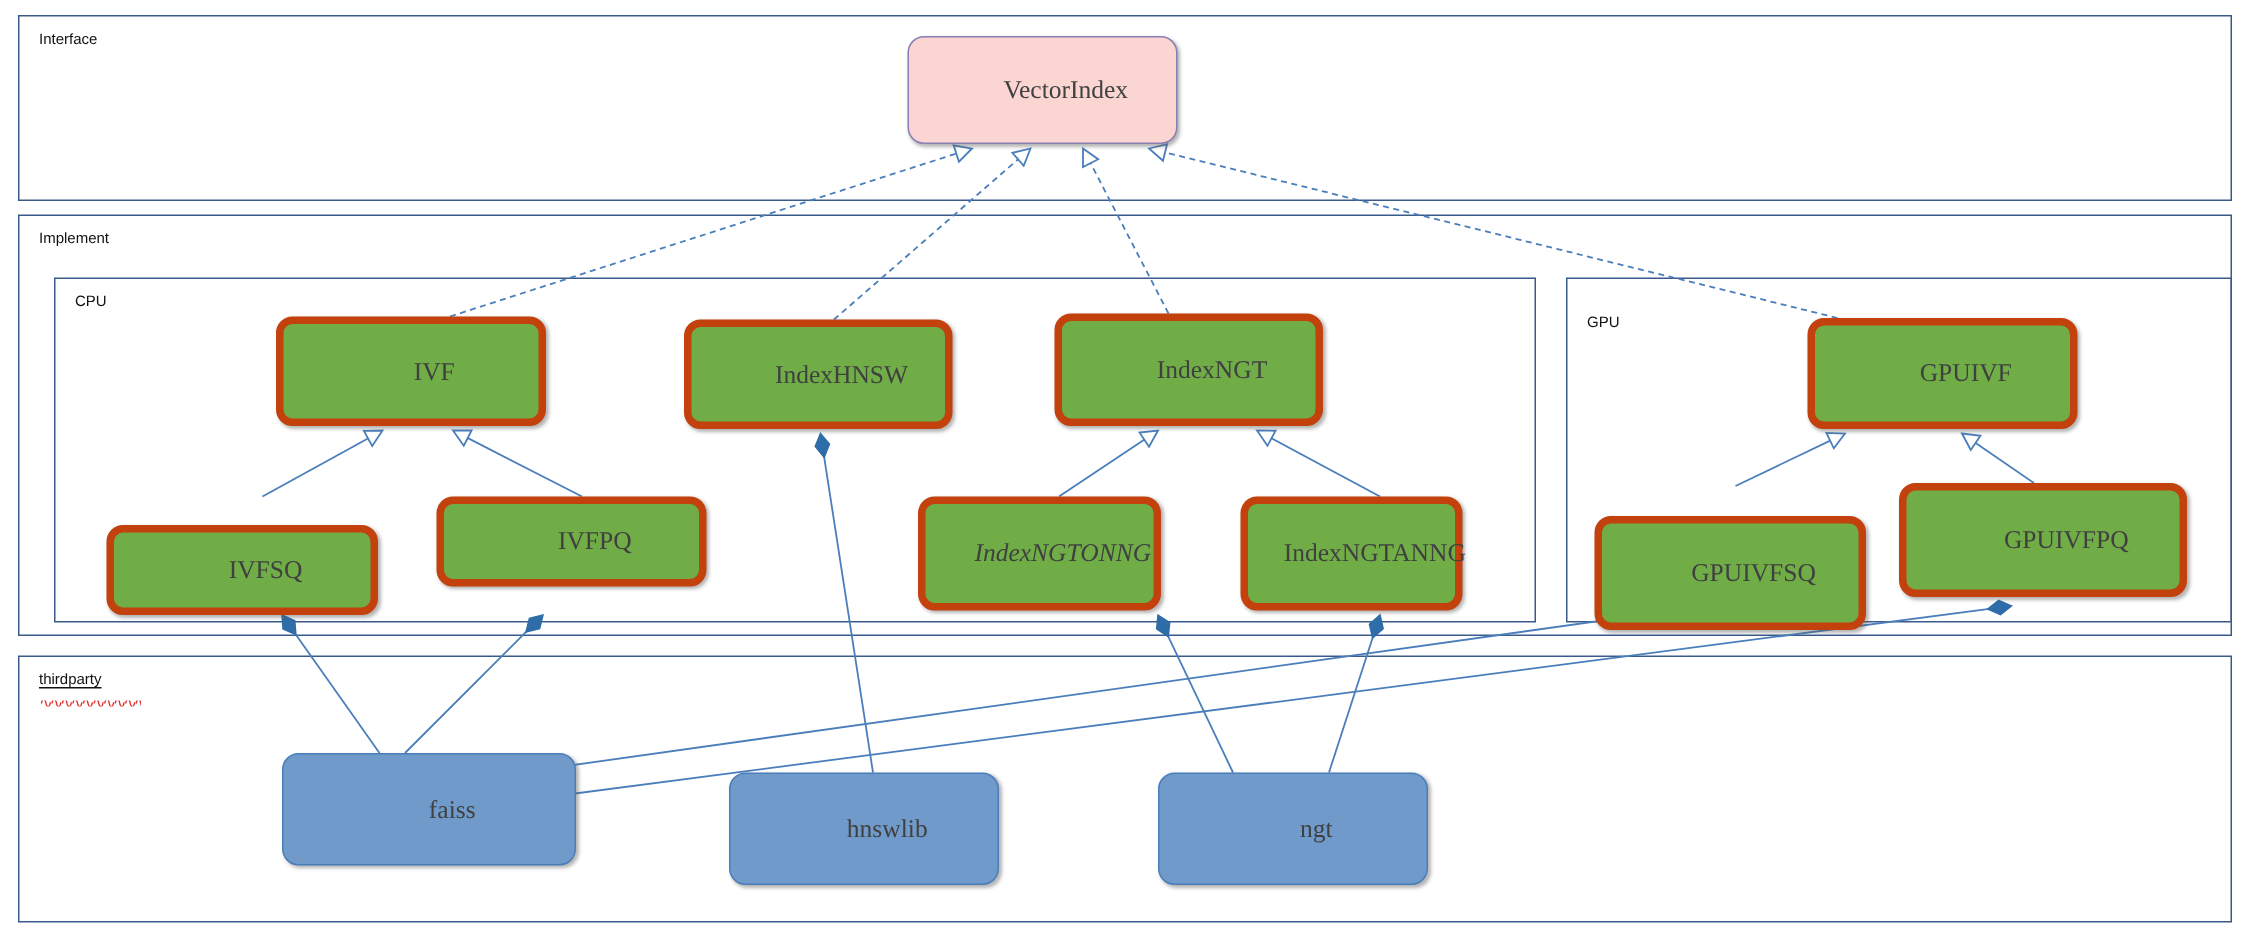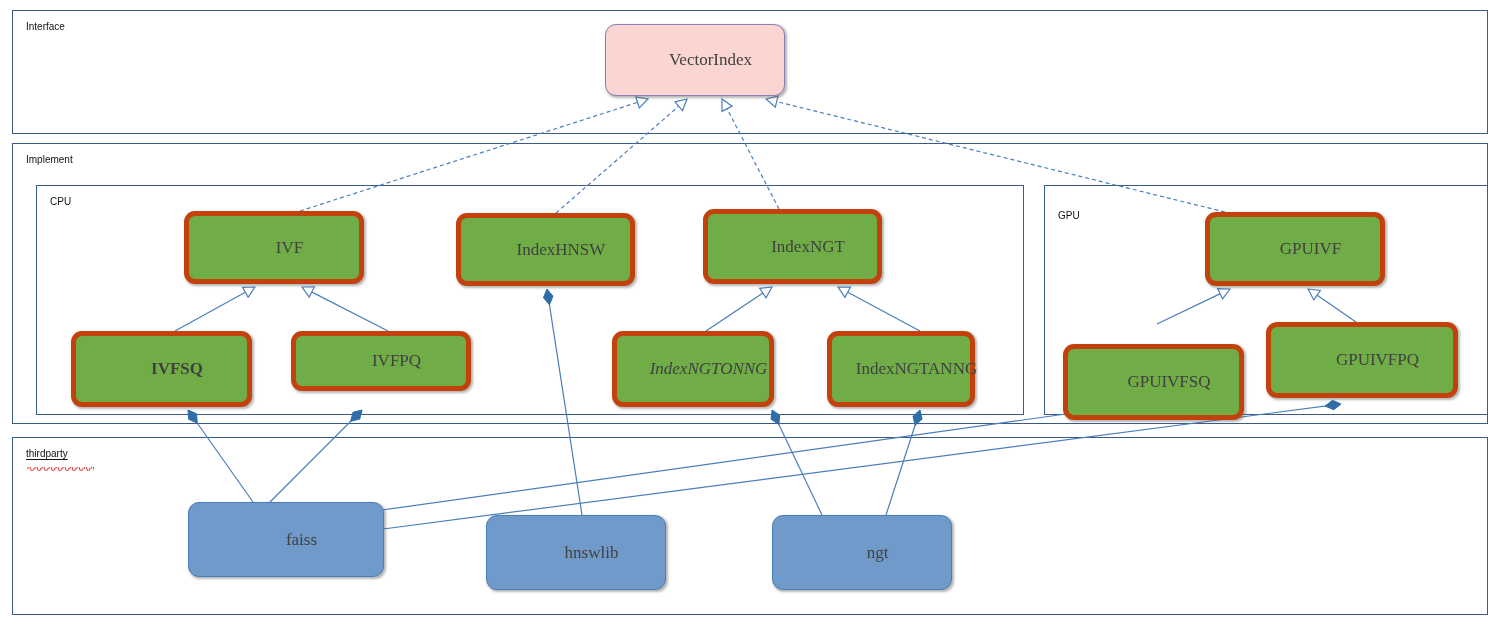--- a/index.html
+++ b/index.html
@@ -171,21 +171,21 @@
       </div>
       <div class="node impl" style="left: 456px; top: 213px; width: 179px; height: 73px;">
         <span>IndexHNSW</span>
       </div>
       <div class="node impl" style="left: 703px; top: 209px; width: 179px; height: 75px;">
         <span>IndexNGT</span>
       </div>
       <div class="node impl" style="left: 1169px; top: 212px; width: 180px; height: 74px; margin-left: 36px;">
         <span>GPUIVF</span>
       </div>
-      <div class="node impl" style="left: 71px; top: 331px; width: 181px; height: 76px; font-weight: bold;">
+      <div class="node impl" style="left: 71px; top: 350px; width: 181px; height: 60px;">
         <span>IVFSQ</span>
       </div>
       <div class="node impl" style="left: 291px; top: 331px; width: 180px; height: 60px;">
         <span>IVFPQ</span>
       </div>
       <div class="node impl" style="left: 612px; top: 331px; width: 162px; height: 76px; font-style: italic;">
         <span>IndexNGTONNG</span>
       </div>
       <div class="node impl" style="left: 827px; top: 331px; width: 148px; height: 76px;">
         <span>IndexNGTANNG</span>

